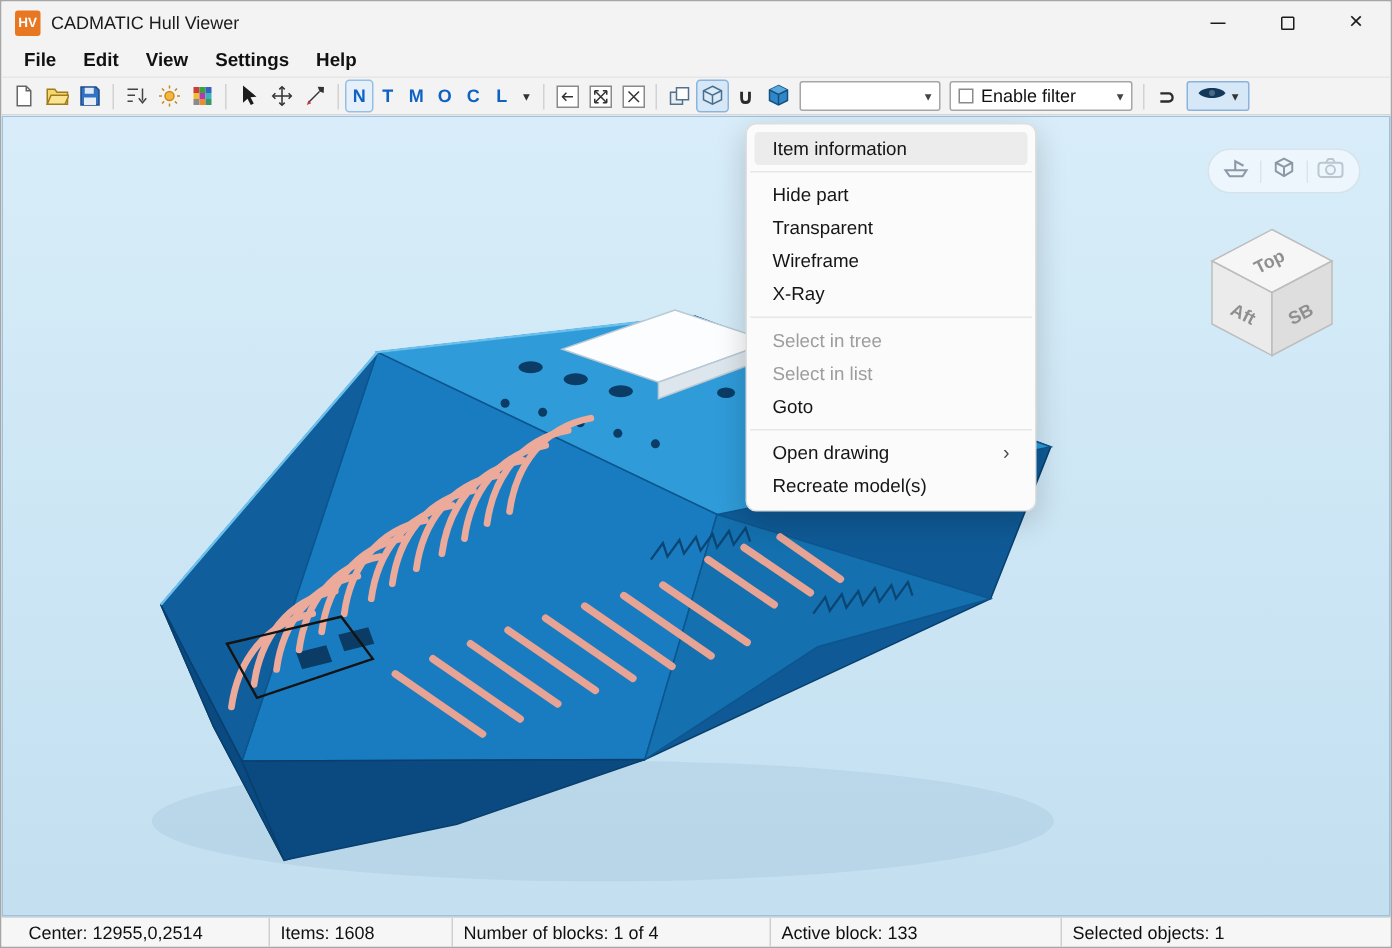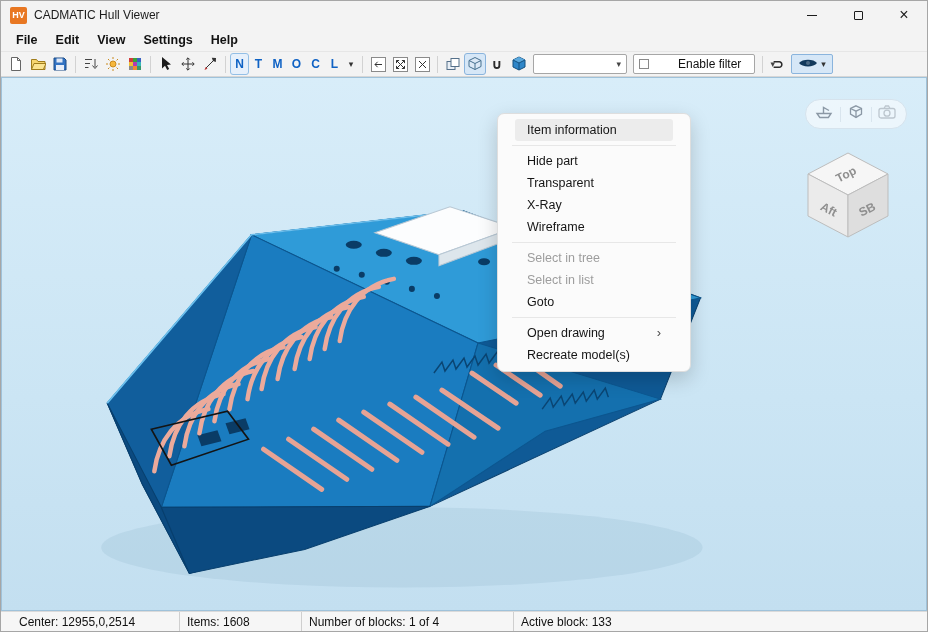--- a/index.html
+++ b/index.html
@@ -25,41 +25,41 @@
   .tool-btn { width:22px; height:22px; display:flex; align-items:center; justify-content:center; border:1px solid transparent; border-radius:3px; }
   .tool-btn.pressed { background:#d6e7f7; border-color:#8ab4dd; }
   .tool-btn svg { display:block; }
   .tb-sep { width:1px; height:17px; background:#d2d2d2; margin:0 4px; flex:0 0 auto; }
   .letter-btn { min-width:19px; height:22px; display:flex; align-items:center; justify-content:center; color:#0f62c4; font-weight:bold; font-size:12px; border:1px solid transparent; border-radius:3px; }
   .letter-btn.selected { background:#e6f0fb; border-color:#93bfe6; }
   .chev-btn { width:14px; height:22px; display:flex; align-items:center; justify-content:center; font-size:9px; color:#333; }
   .glyph-btn { font-size:14px; font-weight:bold; color:#2b2b2b; }
   .combo { height:20px; background:#fff; border:1px solid #a6a6a6; border-radius:2px; display:flex; align-items:center; margin:0 3px; }
   .combo-search { width:94px; }
-  .combo-filter { width:122px;gap:24px; }
+  .combo-filter { width:122px; }
   .combo .chev { margin-left:auto; padding:0 5px; color:#444; font-size:9px; }
   .combo-input { border:none; outline:none; width:70px; height:16px; font-size:12px; padding-left:4px; background:transparent; }
   .checkbox { width:10px; height:10px; border:1px solid #8a8a8a; background:#fff; margin:0 5px; flex:0 0 auto; }
   .combo-label { font-size:12px; color:#111; white-space:nowrap; }
   .eye-btn { width:42px; height:20px; background:#d6e7f7; border:1px solid #8ab4dd; border-radius:2px; display:flex; align-items:center; justify-content:center; gap:3px; margin-left:2px; }
   .eye-btn .chev { font-size:9px; color:#333; }
 
   
   .viewport { flex:1 1 auto; position:relative; background:linear-gradient(180deg,#d8edf9 0%,#cbe5f4 60%,#c3dff0 100%); box-shadow:inset 0 0 0 1px #9fc2da; overflow:hidden; }
   .scene { position:absolute; left:0; top:0; width:100%; height:100%; }
 
   .view-tools { position:absolute; right:20px; top:22px; height:30px; display:flex; align-items:center; padding:0 4px; background:rgba(255,255,255,0.55); border:1px solid #d6e3ed; border-radius:16px; }
   .vt-btn { width:30px; height:26px; display:flex; align-items:center; justify-content:center; }
   .vt-sep { width:1px; height:15px; background:#d9e5ee; }
 
   .view-cube { position:absolute; right:33px; top:70px; width:92px; height:92px; }
   .view-cube text { font-size:12px; font-weight:bold; fill:#8f8f8f; text-anchor:middle; }
 
   
-  .context-menu { position:absolute; left:496px; top:36px; width:194px; background:#fbfbfb; border:1px solid #dedede; border-radius:7px; box-shadow:0 7px 20px rgba(0,0,0,0.18); padding:5px 12px; font-size:12.5px; color:#151515; }
+  .context-menu { position:absolute; left:496px; top:5px; width:194px; background:#fbfbfb; border:1px solid #dedede; border-radius:7px; box-shadow:0 7px 20px rgba(0,0,0,0.18); padding:5px 0; font-size:12.5px; color:#151515; }
   .menu-item { height:22px; line-height:22px; padding:0 12px; margin:0 5px; border-radius:3px; display:flex; align-items:center; }
   .menu-item.highlight { background:#ececec; }
   .menu-item.disabled { color:#9d9d9d; }
   .menu-sep { height:1px; background:#e7e7e7; margin:4px 2px; }
   .sub-arrow { margin-left:auto; color:#4a4a4a; font-size:13px; }
 
   
   .statusbar { height:20px; flex:0 0 auto; background:#f6f6f6; border-top:1px solid #dadada; display:flex; align-items:center; font-size:12px; color:#111; }
   .sb-seg { height:100%; display:flex; align-items:center; padding-left:7px; }
   .sb-seg + .sb-seg { border-left:1px solid #cfcfcf; }
@@ -370,36 +370,37 @@
       <text x="46" y="31" transform="rotate(-27 46 31)">Top</text>
       <text x="25" y="66" transform="rotate(27 25 66)">Aft</text>
       <text x="67" y="66" transform="rotate(-27 67 66)">SB</text>
     </svg>
 
     <div class="context-menu">
       <div class="menu-item highlight">Item information</div>
       <div class="menu-sep"></div>
       <div class="menu-item">Hide part</div>
       <div class="menu-item">Transparent</div>
+      <div class="menu-item">Wireframe</div>
       <div class="menu-item">X-Ray</div>
-      <div class="menu-item">Wireframe</div>
       <div class="menu-sep"></div>
       <div class="menu-item disabled">Select in tree</div>
       <div class="menu-item disabled">Select in list</div>
       <div class="menu-item">Goto</div>
       <div class="menu-sep"></div>
       <div class="menu-item">
         <span>Open drawing</span>
         <span class="sub-arrow">›</span>
       </div>
       <div class="menu-item">Recreate model(s)</div>
     </div>
 
   </div>
 
   <div class="statusbar">
     <div class="sb-seg sb-center">Center: 12955,0,2514</div>
     <div class="sb-seg sb-items">Items: 1608</div>
     <div class="sb-seg sb-blocks">Number of blocks: 1 of 4</div>
     <div class="sb-seg sb-active">Active block: 133</div>
+    <div class="sb-seg sb-selected">Selected objects: 1</div>
   </div>
 
 </div>
 
 </body></html>

